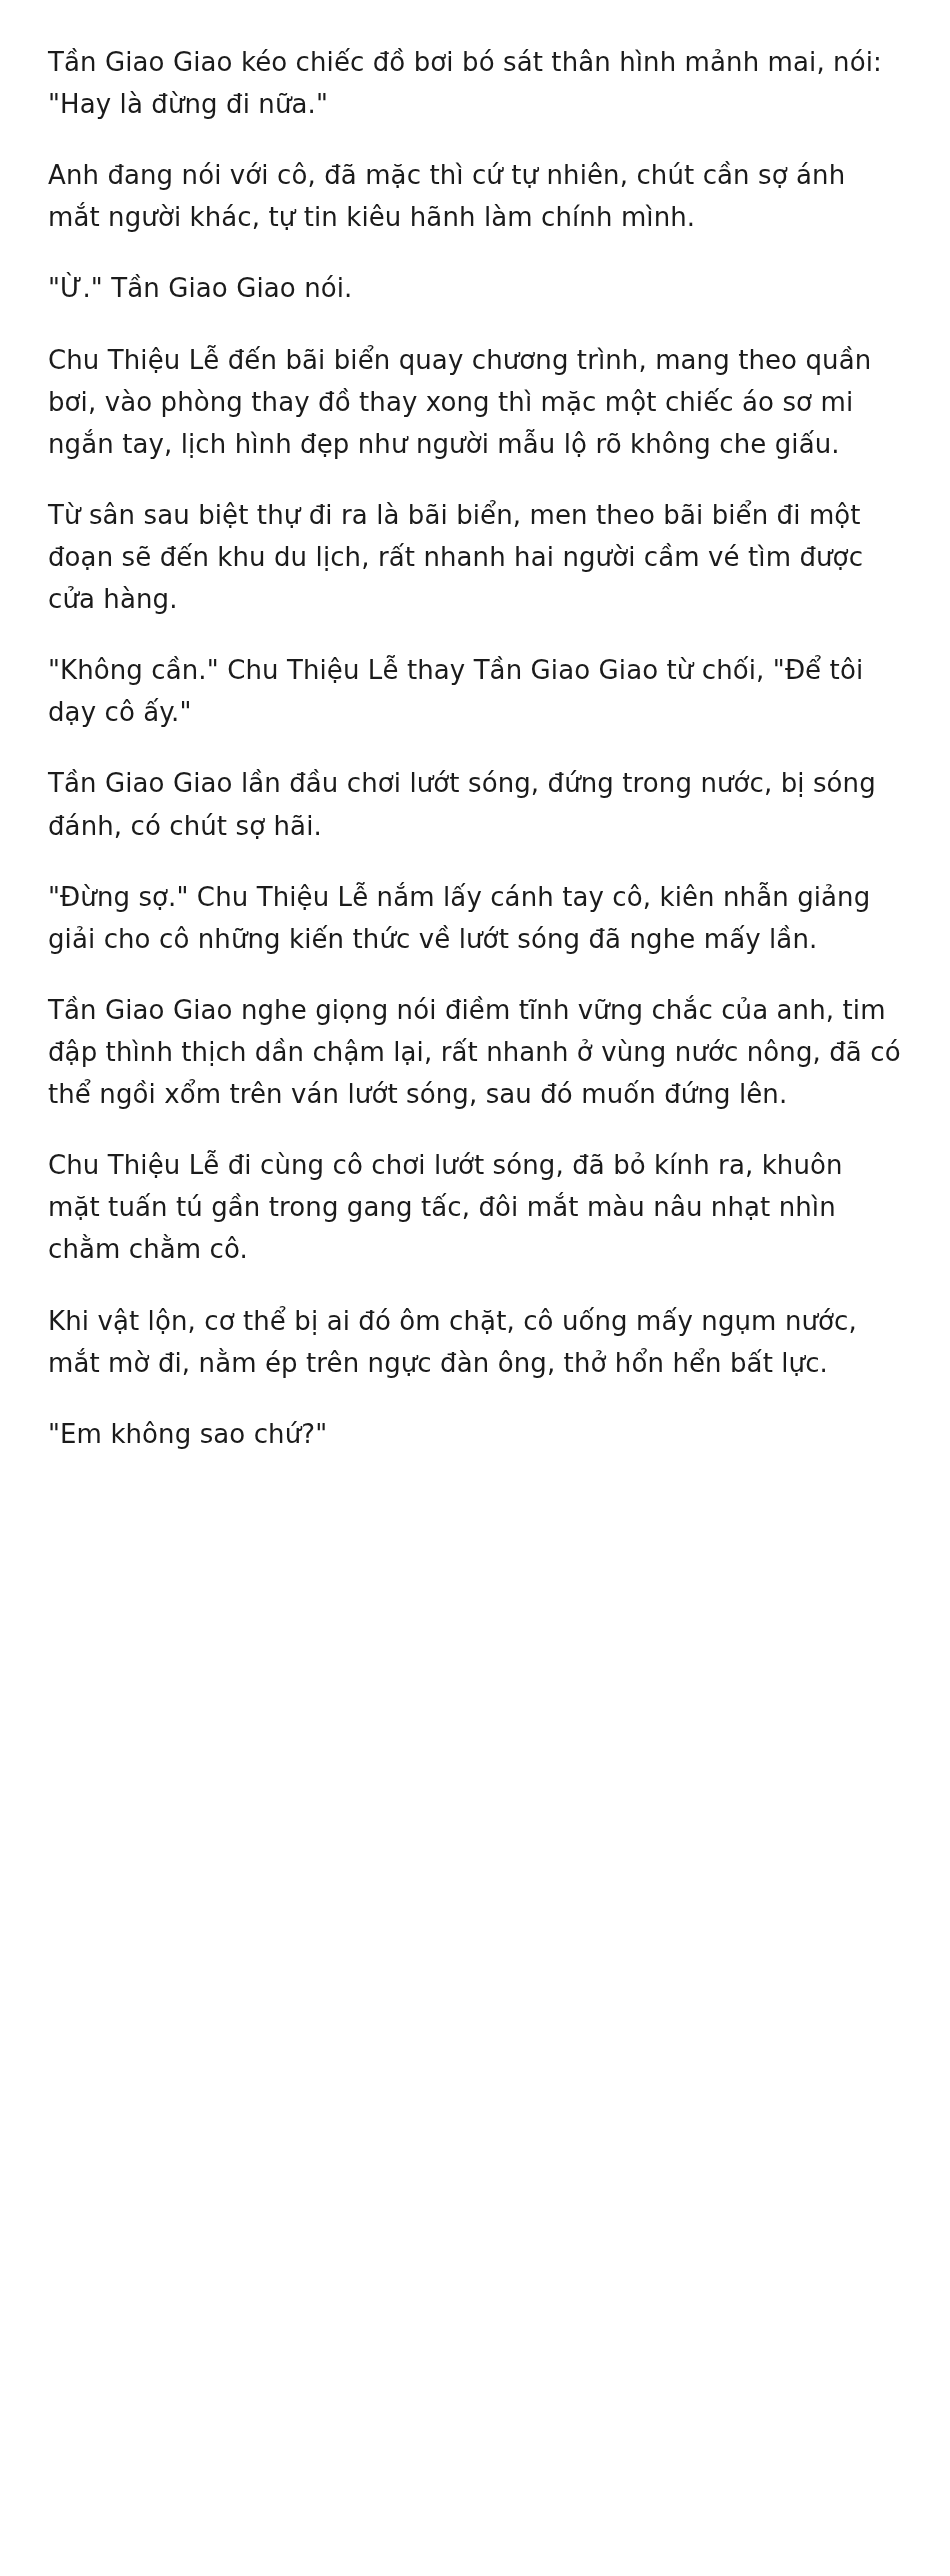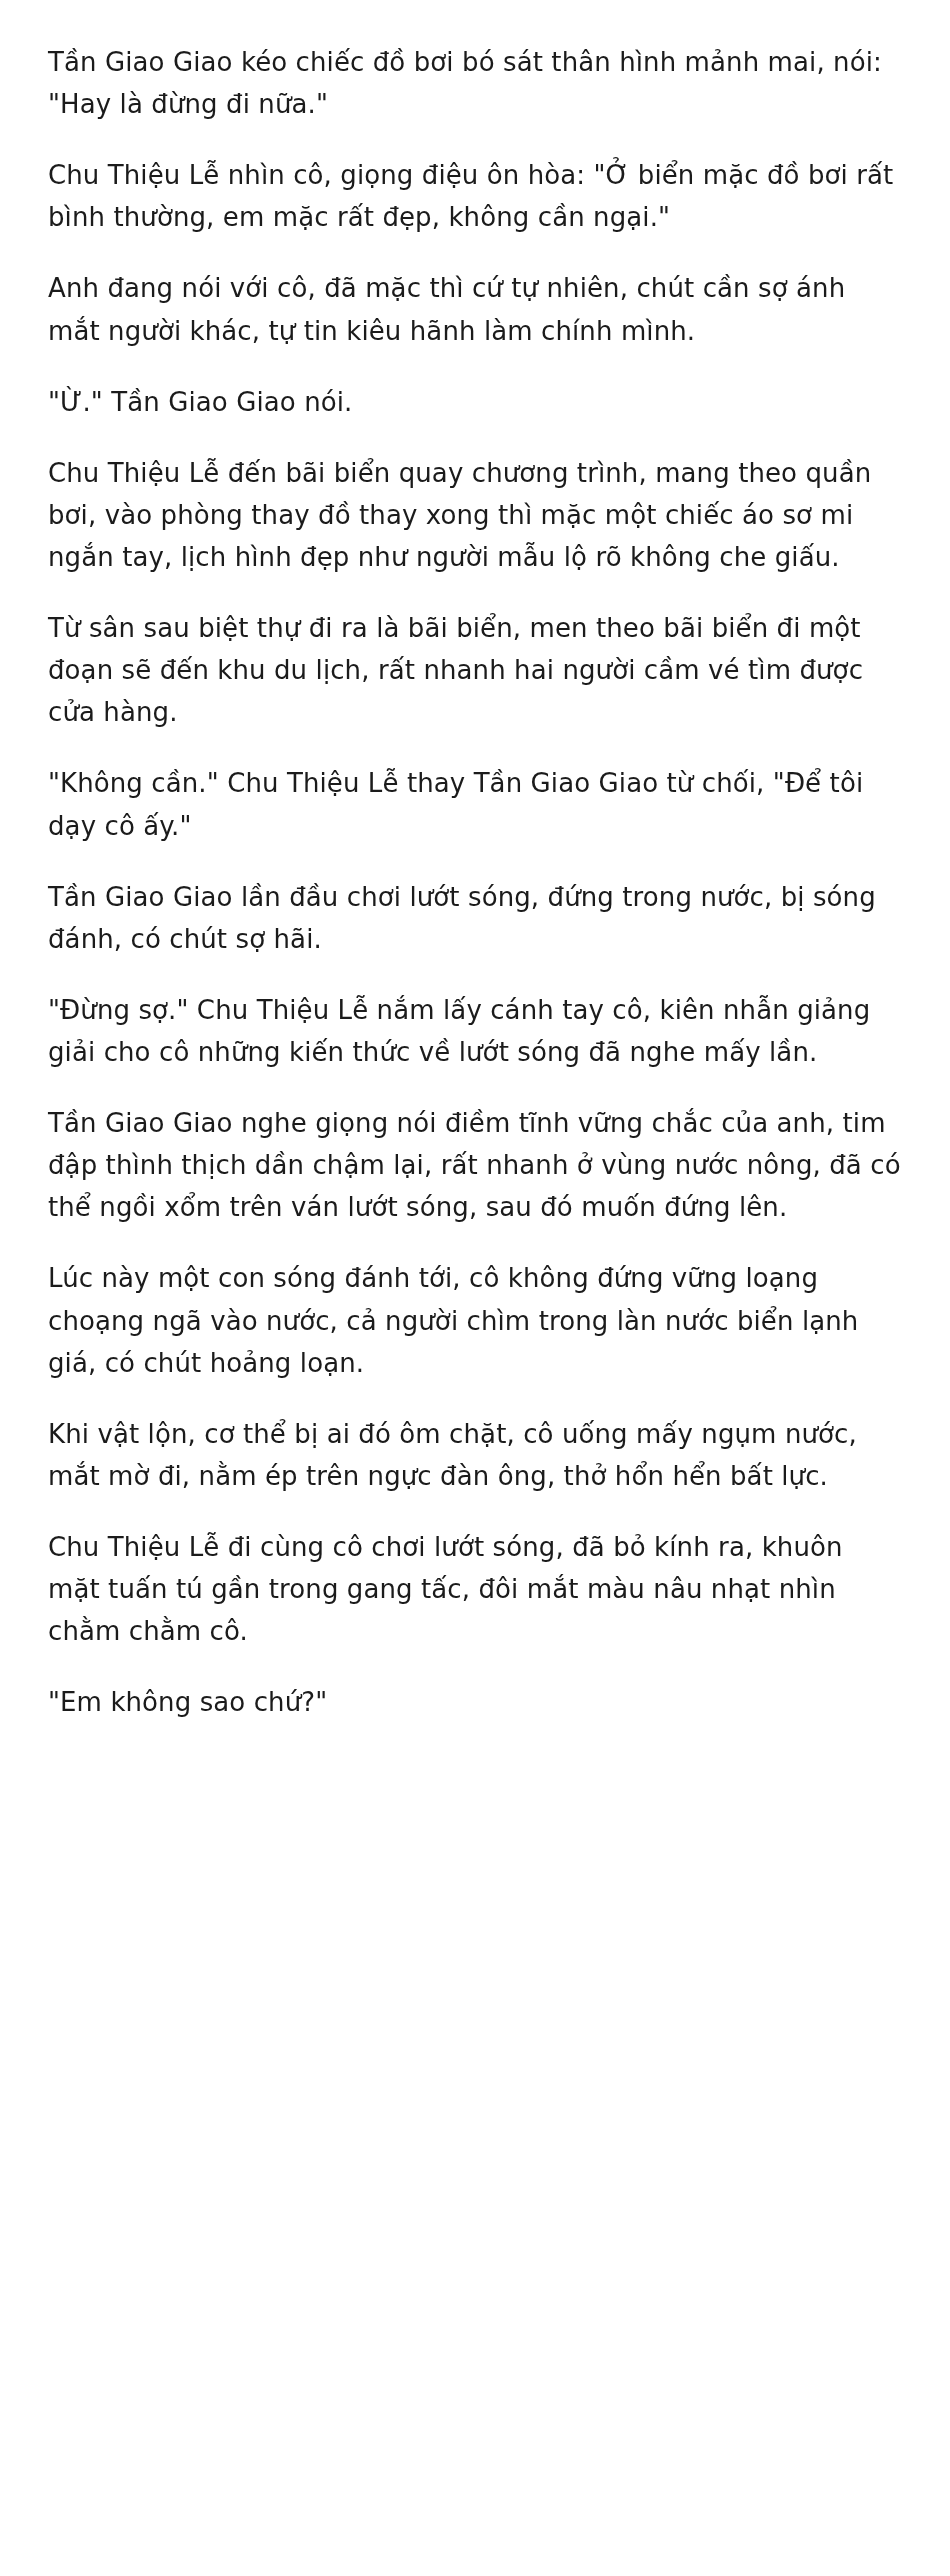--- a/index.html
+++ b/index.html
@@ -34,28 +34,26 @@
   .para:last-child {
     margin-bottom: 0;
   }
 </style>
 </head>
 <body>
 
 <div class="page">
   <div class="body-text">
     <p class="para">Tần Giao Giao kéo chiếc đồ bơi bó sát thân hình mảnh mai, nói: "Hay là đừng đi nữa."</p>
-    <p class="para">Chu Thiệu Lễ nhìn cô, giọng điệu ôn hòa: "Ở biển mặc đồ bơi rất bình thường, em mặc rất đẹp, không cần ngại."</p>
     <p class="para">Anh đang nói với cô, đã mặc thì cứ tự nhiên, chút cần sợ ánh mắt người khác, tự tin kiêu hãnh làm chính mình.</p>
     <p class="para">"Ừ." Tần Giao Giao nói.</p>
     <p class="para">Chu Thiệu Lễ đến bãi biển quay chương trình, mang theo quần bơi, vào phòng thay đồ thay xong thì mặc một chiếc áo sơ mi ngắn tay, lịch hình đẹp như người mẫu lộ rõ không che giấu.</p>
     <p class="para">Từ sân sau biệt thự đi ra là bãi biển, men theo bãi biển đi một đoạn sẽ đến khu du lịch, rất nhanh hai người cầm vé tìm được cửa hàng.</p>
     <p class="para">"Không cần." Chu Thiệu Lễ thay Tần Giao Giao từ chối, "Để tôi dạy cô ấy."</p>
     <p class="para">Tần Giao Giao lần đầu chơi lướt sóng, đứng trong nước, bị sóng đánh, có chút sợ hãi.</p>
     <p class="para">"Đừng sợ." Chu Thiệu Lễ nắm lấy cánh tay cô, kiên nhẫn giảng giải cho cô những kiến thức về lướt sóng đã nghe mấy lần.</p>
     <p class="para">Tần Giao Giao nghe giọng nói điềm tĩnh vững chắc của anh, tim đập thình thịch dần chậm lại, rất nhanh ở vùng nước nông, đã có thể ngồi xổm trên ván lướt sóng, sau đó muốn đứng lên.</p>
-    <p class="para">Lúc này một con sóng đánh tới, cô không đứng vững loạng choạng ngã vào nước, cả người chìm trong làn nước biển lạnh giá, có chút hoảng loạn.</p>
+    <p class="para">Chu Thiệu Lễ đi cùng cô chơi lướt sóng, đã bỏ kính ra, khuôn mặt tuấn tú gần trong gang tấc, đôi mắt màu nâu nhạt nhìn chằm chằm cô.</p>
     <p class="para">Khi vật lộn, cơ thể bị ai đó ôm chặt, cô uống mấy ngụm nước, mắt mờ đi, nằm ép trên ngực đàn ông, thở hổn hển bất lực.</p>
-    <p class="para">Chu Thiệu Lễ đi cùng cô chơi lướt sóng, đã bỏ kính ra, khuôn mặt tuấn tú gần trong gang tấc, đôi mắt màu nâu nhạt nhìn chằm chằm cô.</p>
     <p class="para">"Em không sao chứ?"</p>
   </div>
 </div>
 
 
 </body></html>

